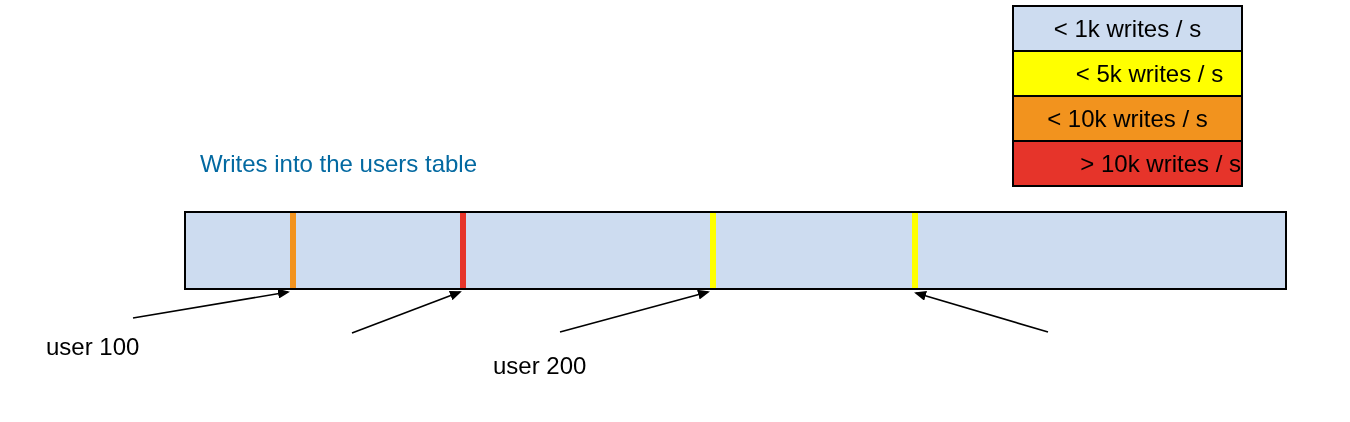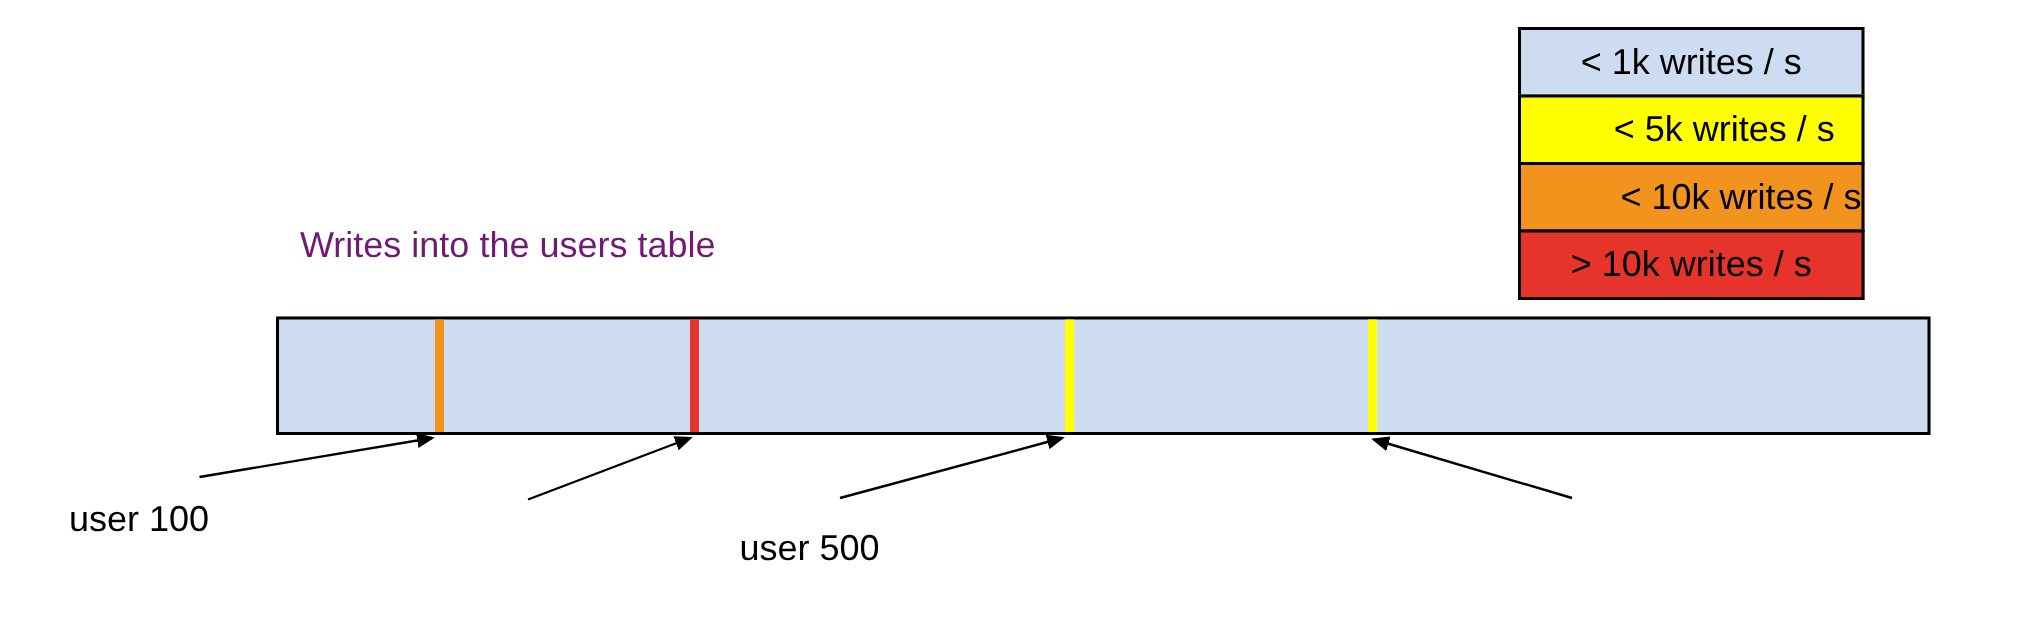--- a/index.html
+++ b/index.html
@@ -13,27 +13,27 @@
     width: 1350px;
     height: 422px;
     background: #ffffff;
     overflow: hidden;
   }
   .diagram-title {
     position: absolute;
     left: 200px;
     top: 150px;
     font-size: 24px;
-    color: #701a75;
+    color: #0369a1;
     white-space: nowrap;
   }
   .legend {
     position: absolute;
     left: 1012px;
-    top: 18px;
+    top: 5px;
     width: 231px;
   }
   .legend-row {
     box-sizing: border-box;
     width: 100%;
     height: 47px;
     border: 2px solid #000000;
     margin-top: -2px;
     display: flex;
     align-items: center;
@@ -84,24 +84,24 @@
 
   <div class="diagram-title">Writes into the users table</div>
 
   <div class="legend">
     <div class="legend-row" style="background-color: rgb(205, 220, 240);">
       <span>&lt; 1k writes / s</span>
     </div>
     <div class="legend-row" style="background-color: rgb(255, 255, 0); padding-left: 44px;">
       <span>&lt; 5k writes / s</span>
     </div>
-    <div class="legend-row" style="background-color: rgb(242, 147, 30); justify-content: flex-end;">
+    <div class="legend-row" style="background-color: rgb(242, 147, 30);">
       <span>&lt; 10k writes / s</span>
     </div>
-    <div class="legend-row" style="background-color: rgb(230, 52, 42);">
+    <div class="legend-row" style="background-color: rgb(230, 52, 42); justify-content: flex-end;">
       <span>&gt; 10k writes / s</span>
     </div>
   </div>
 
   <div class="table-bar" style="background-color: rgb(205, 220, 240); border-color: rgb(0, 0, 0);">
     <div class="marker" style="left: 9.5%; background-color: rgb(242, 147, 30);"></div>
     <div class="marker" style="left: 24.9%; background-color: rgb(230, 52, 42);"></div>
     <div class="marker" style="left: 47.7%; background-color: rgb(255, 255, 0);"></div>
     <div class="marker" style="left: 66.1%; background-color: rgb(255, 255, 0);"></div>
   </div>
@@ -112,15 +112,15 @@
         <path d="M0,0 L12,5 L0,10 z" fill="#000000"></path>
       </marker>
     </defs>
     <line x1="133" y1="318" x2="288" y2="292" stroke="#000000" stroke-width="1.6" marker-end="url(#arrowhead)"></line>
     <line x1="352" y1="333" x2="460" y2="292" stroke="#000000" stroke-width="1.6" marker-end="url(#arrowhead)"></line>
     <line x1="560" y1="332" x2="708" y2="292" stroke="#000000" stroke-width="1.6" marker-end="url(#arrowhead)"></line>
     <line x1="1048" y1="332" x2="916" y2="293" stroke="#000000" stroke-width="1.6" marker-end="url(#arrowhead)"></line>
   </svg>
 
   <div class="user-label u100">user 100</div>
-  <div class="user-label u300">user 500</div>
+  <div class="user-label u300">user 200</div>
 
 </div>
 
 </body></html>

